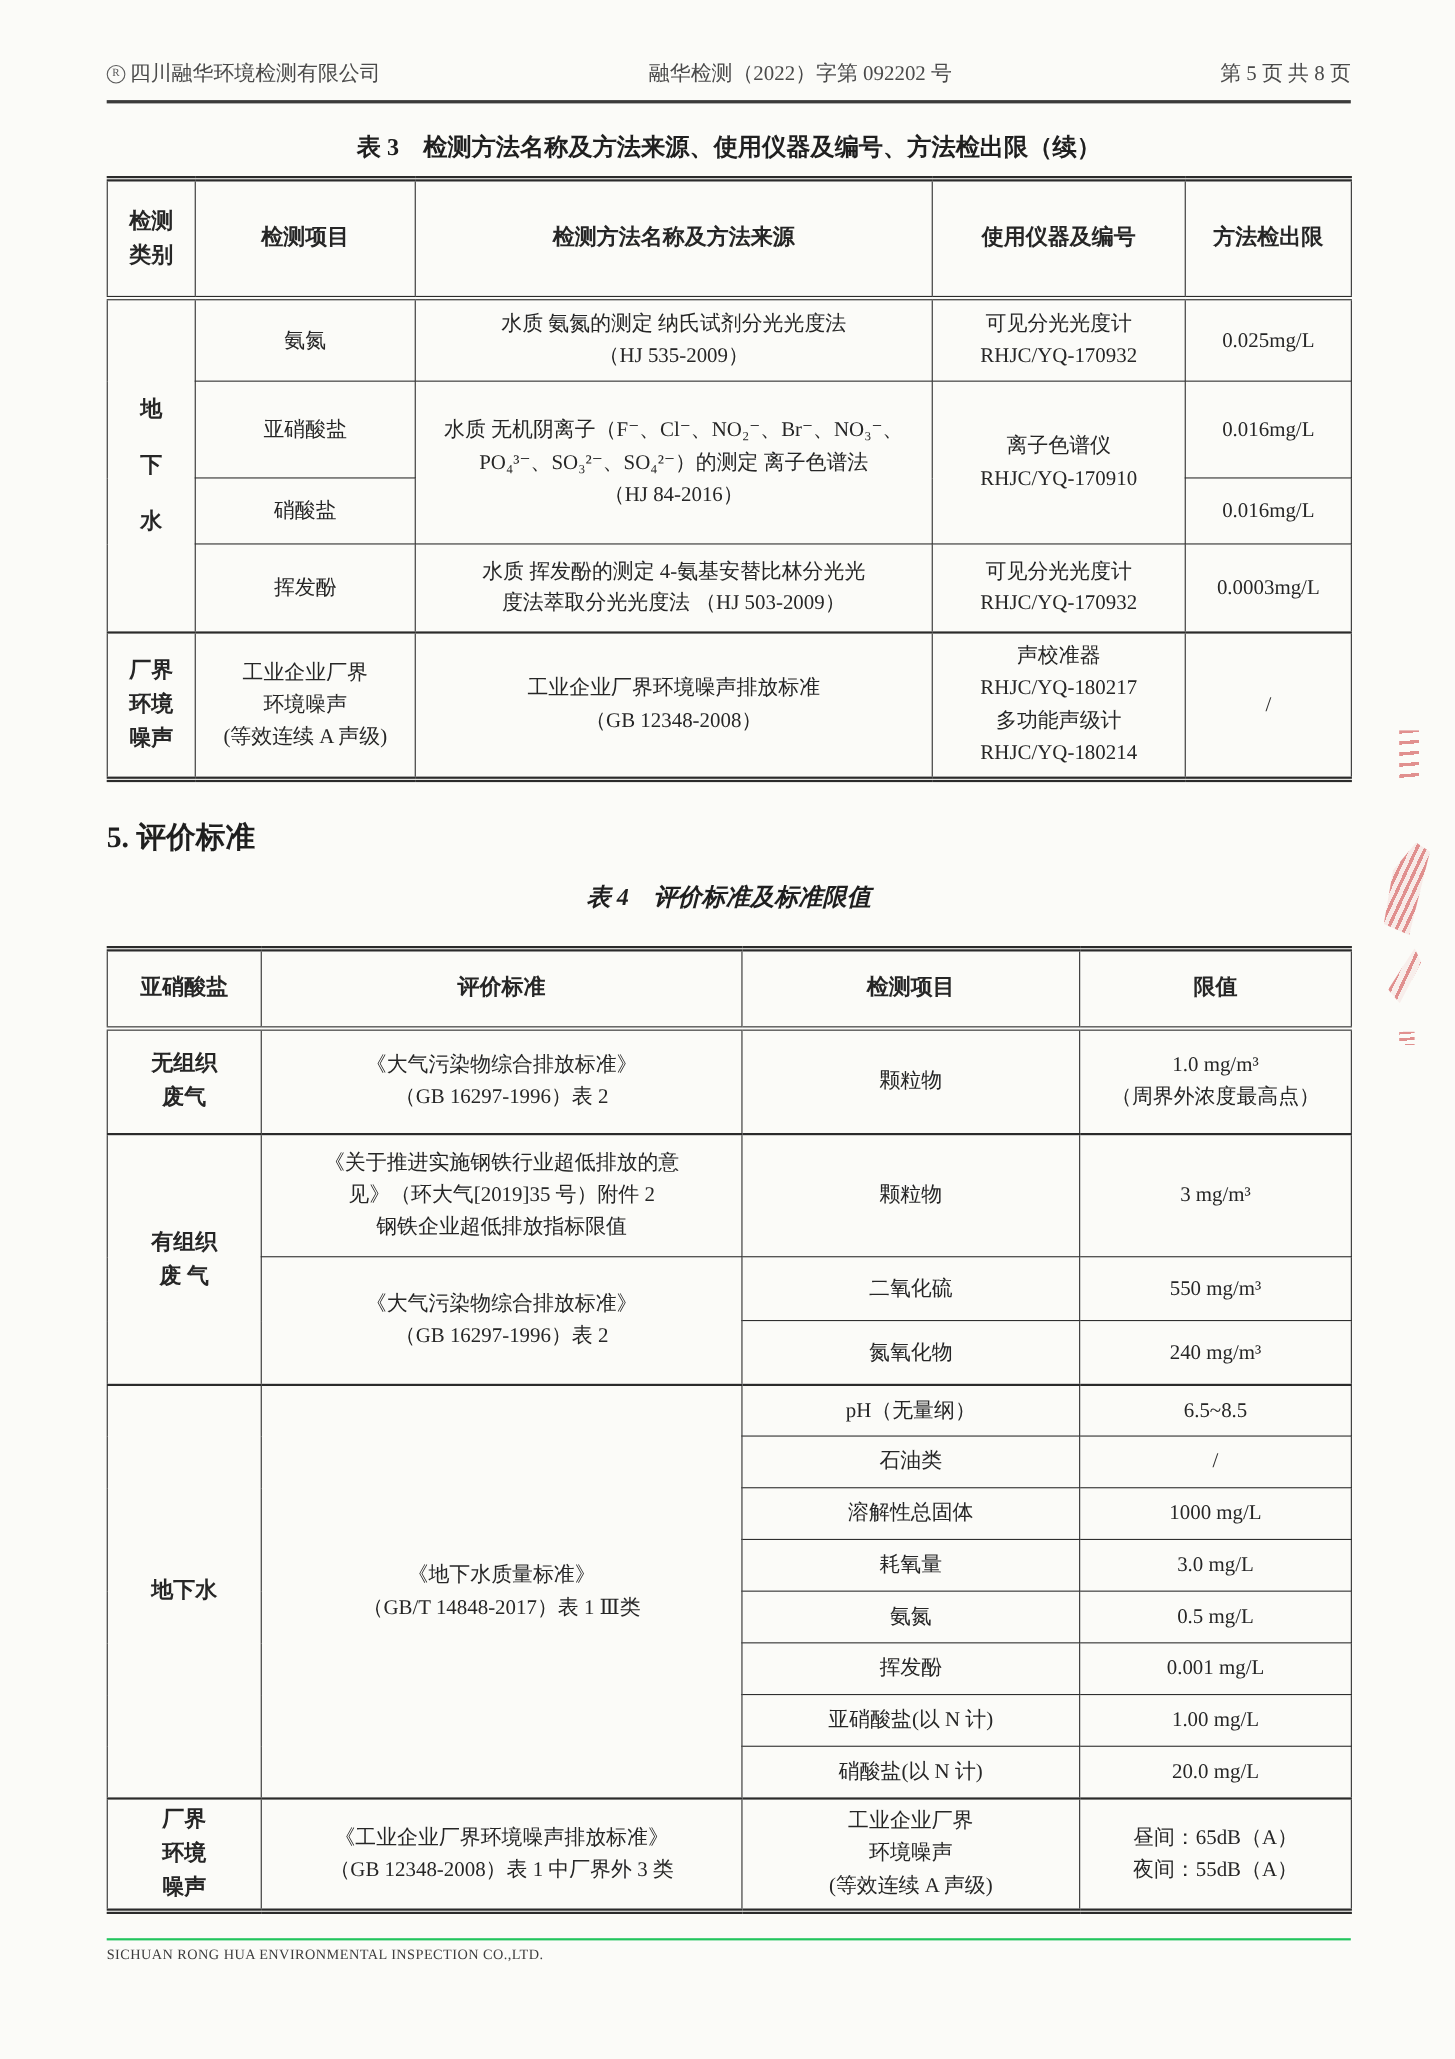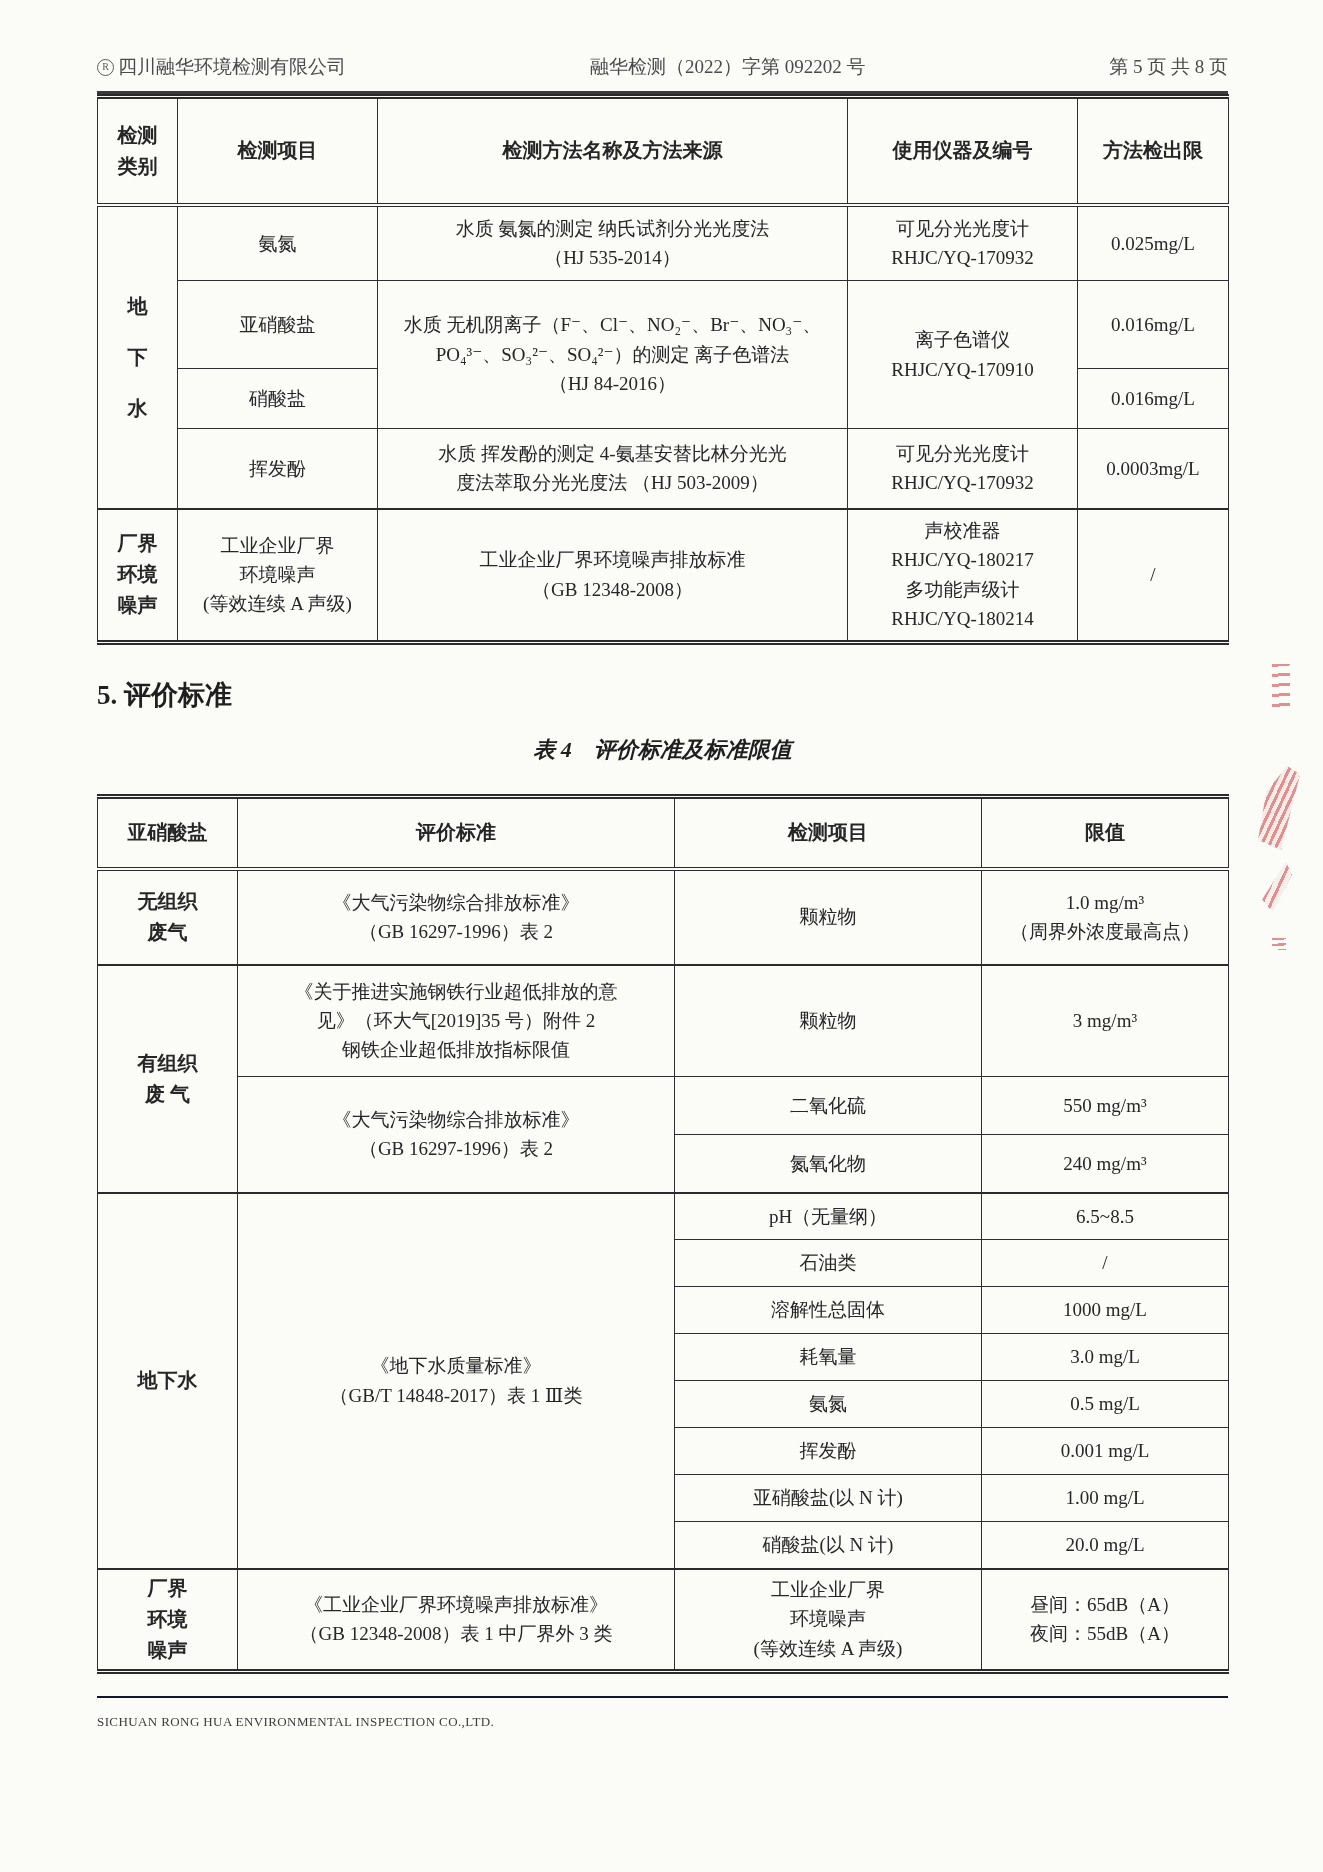--- a/index.html
+++ b/index.html
@@ -48,21 +48,21 @@
   td.tall { line-height:2.55; }
 
   
   .sec-heading { font-size:27px; font-weight:bold; color:#1f1f1f; margin-top:32px; }
   .sec-para {
     font-size:21.5px; line-height:2.55; text-align:justify;
     text-indent:2em; margin-top:14px; color:#242424;
   }
 
   
-  .doc-footer { margin-top:22px; border-top:2px solid #0f172a; padding-top:16px; }
+  .doc-footer { margin-top:22px; border-top:2px solid #22c55e; padding-top:5px; }
   .doc-footer div { font-size:13px; color:#3c3c3c; letter-spacing:0.4px; }
 
   
   .seal { position:absolute; opacity:0.6; pointer-events:none; }
   .seal-1 { left:1272px; top:664px; width:18px; height:44px;
     background:repeating-linear-gradient(175deg,#cf4848 0 3px,transparent 3px 10px); }
   .seal-2 { left:1258px; top:766px; width:42px; height:84px;
     background:repeating-linear-gradient(115deg,#cf4848 0 3px,rgba(207,72,72,.15) 3px 7px);
     clip-path:polygon(70% 0,100% 10%,55% 100%,0 88%,20% 30%); }
   .seal-3 { left:1262px; top:862px; width:30px; height:50px;
@@ -80,20 +80,21 @@
     <div class="hdr-left">
       <span class="logo">
           <span>R</span>
         </span>
       <span>四川融华环境检测有限公司</span>
     </div>
     <div>融华检测（2022）字第 092202 号</div>
     <div>第 5 页 共 8 页</div>
   </header>
 
+  <h2 class="tbl-title t3-title">表 3　检测方法名称及方法来源、使用仪器及编号、方法检出限（续）</h2>
 
   <table class="t3">
     <colgroup>
       <col style="width:80px">
         <col style="width:200px">
         <col style="width:470px">
         <col style="width:230px">
         <col style="width:151px">
     </colgroup>
     <tbody>
@@ -104,21 +105,21 @@
         <th>检测方法名称及方法来源</th>
         <th>使用仪器及编号</th>
         <th>方法检出限</th>
       </tr>
       <tr style="height:76px">
         <td rowspan="4" class="cat tall">地
 下
 水</td>
         <td>氨氮</td>
         <td>水质 氨氮的测定 纳氏试剂分光光度法
-（HJ 535-2014）</td>
+（HJ 535-2009）</td>
         <td>可见分光光度计
 RHJC/YQ-170932</td>
         <td>0.025mg/L</td>
       </tr>
       <tr style="height:88px">
         <td>亚硝酸盐</td>
         <td rowspan="2">水质 无机阴离子（F⁻、Cl⁻、NO₂⁻、Br⁻、NO₃⁻、
 PO₄³⁻、SO₃²⁻、SO₄²⁻）的测定 离子色谱法
 （HJ 84-2016）</td>
         <td rowspan="2">离子色谱仪

